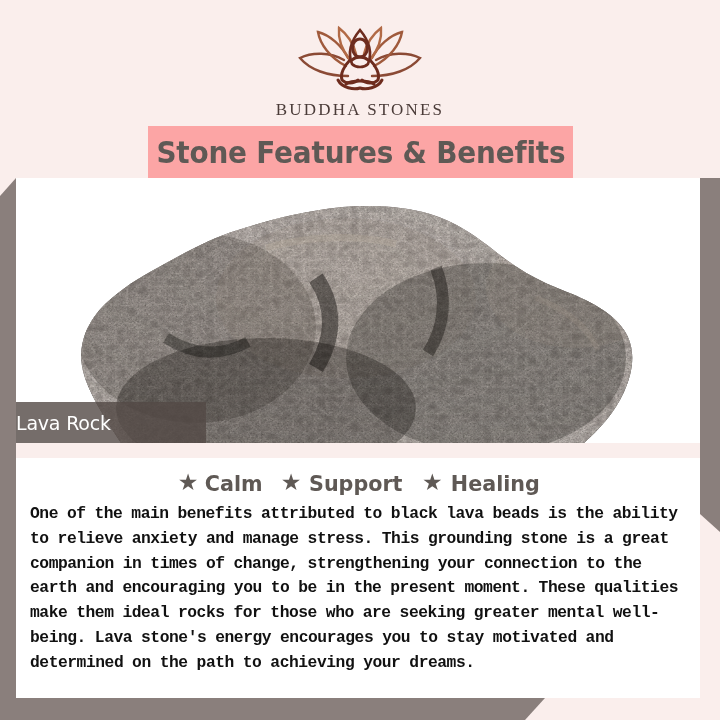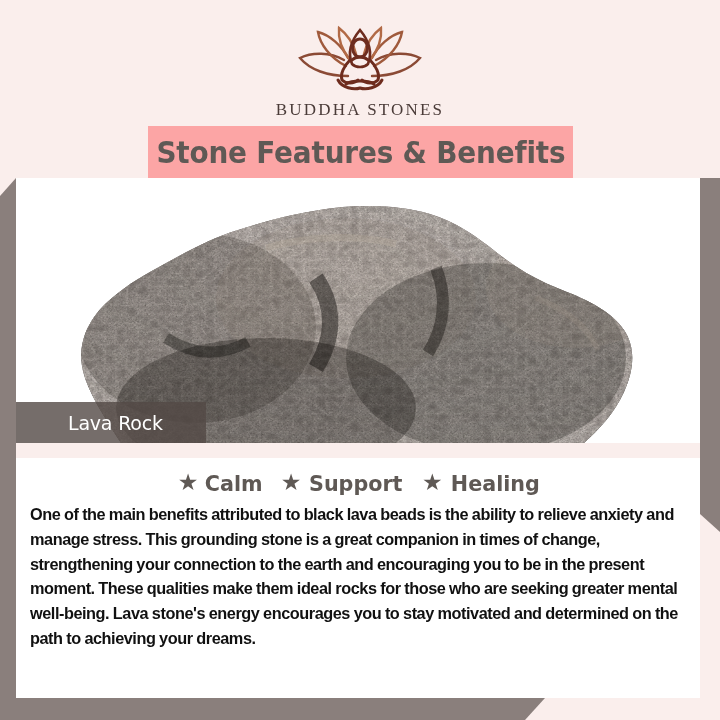--- a/index.html
+++ b/index.html
@@ -84,21 +84,20 @@
   
   .caption-band {
     position:absolute;
     left:16px; top:402px; width:190px; height:42px;
     background:rgba(82,72,69,0.80);
     display:flex; align-items:center;
   }
   .caption-text {
     color:#ffffff;
     font-size:19px;
-    padding-left:52px;
     font-family:"DejaVu Sans", sans-serif;
     letter-spacing:-0.2px;
     white-space:nowrap;
   }
 
   
   .pink-strip {
     position:absolute;
     left:16px; top:443px; width:684px; height:15px;
     background:#faeeec;
@@ -124,21 +123,21 @@
   .star-label {
     font-family:"DejaVu Sans", sans-serif;
     font-weight:bold;
     font-size:22px;
     color:#5f5955;
     transform:scaleX(0.94);
     white-space:nowrap;
   }
   .body-copy {
     margin-top:6px;
-    font-family:Liberation Sans, sans-serif;
+    font-family:Liberation Mono, monospace;
     font-weight:bold;
     font-size:16.3px;
     line-height:1.52;
     color:#111111;
     letter-spacing:-0.45px;
     text-align:left;
     word-spacing:-0.4px;
   }
 </style>
 </head>

